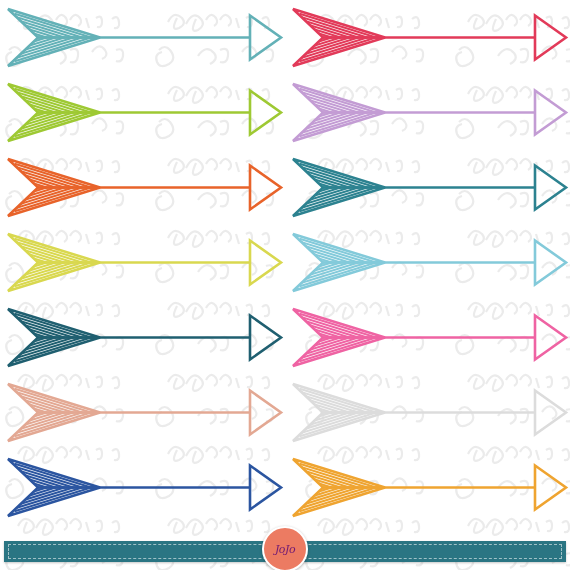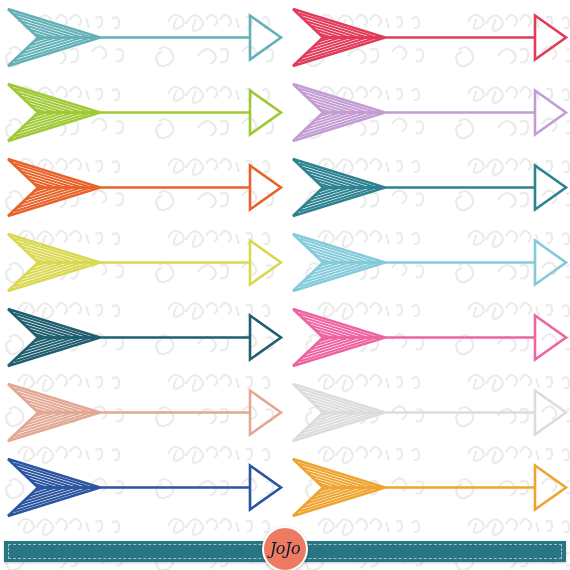--- a/index.html
+++ b/index.html
@@ -82,24 +82,24 @@
     border-radius: 50%;
     background: #ec7b62;
     border: 2px solid #ffffff;
     box-shadow: 0 1px 3px rgba(0,0,0,0.3);
     z-index: 4;
     display: flex;
     align-items: center;
     justify-content: center;
   }
   #footer-logo-mark {
-    color: #0f172a;
+    color: #701a75;
     font-family: "DejaVu Serif", serif;
     font-style: italic;
-    font-size: 16px;
+    font-size: 11px;
     line-height: 1;
     letter-spacing: -0.5px;
     text-align: right;
     user-select: none;
   }
 </style>
 </head>
 <body>
 
 <div id="canvas">

